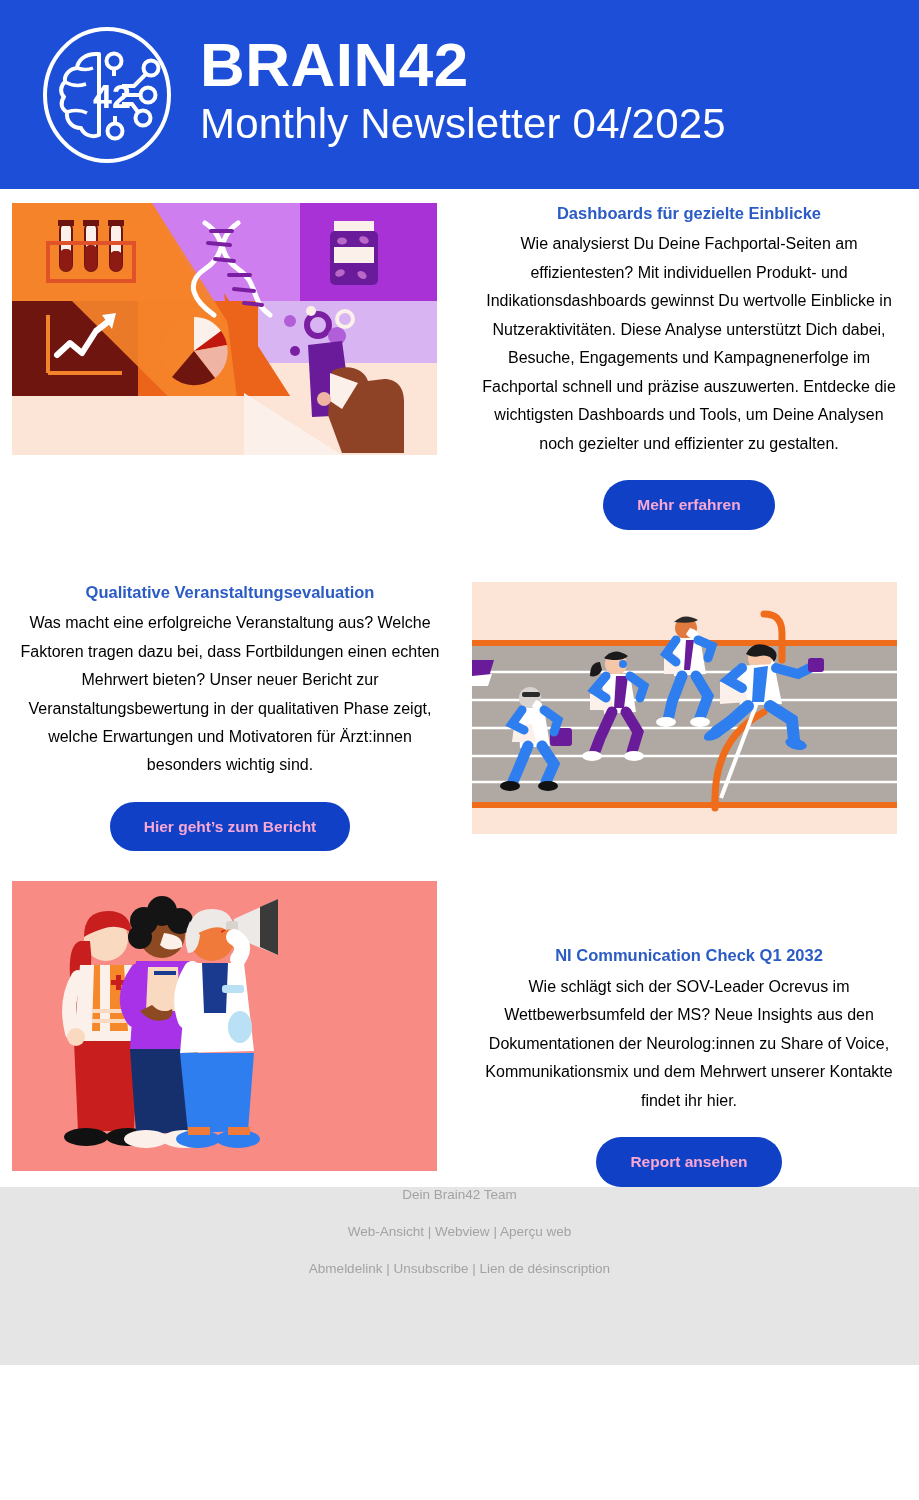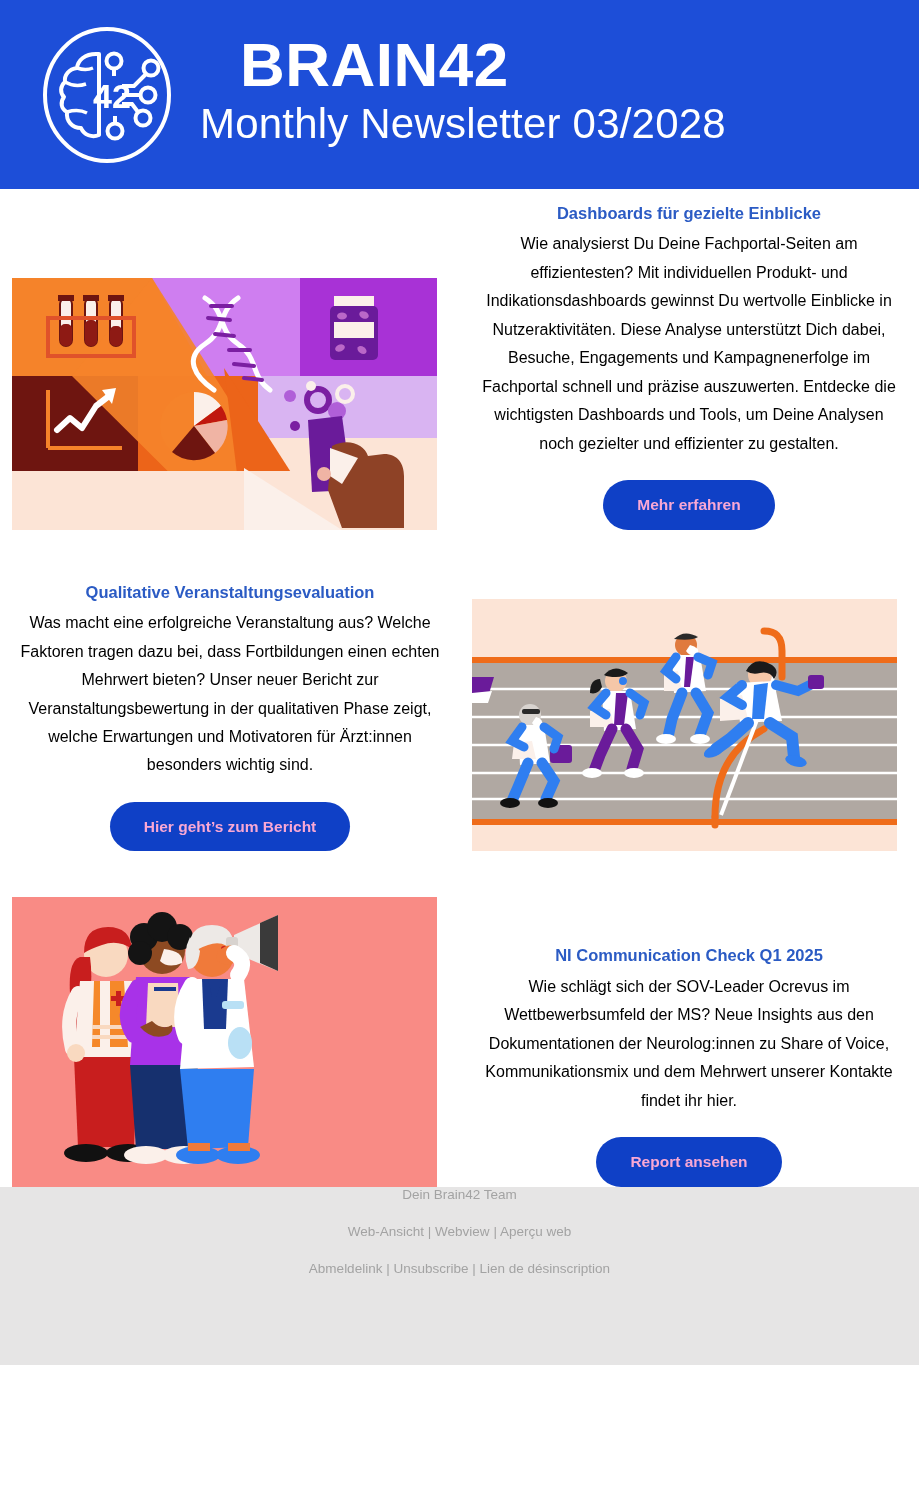--- a/index.html
+++ b/index.html
@@ -54,39 +54,38 @@
     flex-direction: column;
     justify-content: center;
     padding-bottom: 6px;
   }
   .brand-name {
     color: #ffffff;
     font-size: 62px;
     font-weight: bold;
     line-height: 0.98;
     letter-spacing: 0.5px;
-    margin-left: 40px;
   }
   .brand-sub {
     color: #ffffff;
     font-size: 42px;
     font-weight: 300;
     line-height: 1.15;
     margin-top: 4px;
     letter-spacing: 0.2px;
   }
 
   
   .content {
     background: #ffffff;
     padding: 0;
   }
   .article {
     display: flex;
-    align-items: flex-end;
+    align-items: flex-start;
     width: 770px;
     box-sizing: border-box;
   }
   .article.text-right { flex-direction: row; }
   .article.text-left  { flex-direction: row; }
 
   .col-img {
     width: 459px;
     flex: 0 0 459px;
     box-sizing: border-box;
@@ -188,21 +187,21 @@
         <polyline points="86,80 96,80 102,88" fill="none" stroke="#ffffff" stroke-width="4"></polyline>
         <circle cx="107" cy="94" r="7.5" fill="none" stroke="#ffffff" stroke-width="4"></circle>
         <line x1="78" y1="52" x2="78" y2="44" stroke="#ffffff" stroke-width="4"></line>
         <circle cx="78" cy="37" r="7.5" fill="none" stroke="#ffffff" stroke-width="4"></circle>
         <line x1="79" y1="92" x2="79" y2="100" stroke="#ffffff" stroke-width="4"></line>
         <circle cx="79" cy="107" r="7.5" fill="none" stroke="#ffffff" stroke-width="4"></circle>
       </svg>
     </div>
     <div class="brand-block">
       <div class="brand-name">BRAIN42</div>
-      <div class="brand-sub">Monthly Newsletter 03/2028</div>
+      <div class="brand-sub">Monthly Newsletter 04/2025</div>
     </div>
   </div>
 
   <div class="content">
 
     <div class="article text-right" style="padding-top:14px;">
       <div class="col-img">
         <svg class="illus" viewBox="0 0 425 252" width="425" height="252">
           <rect width="425" height="252" fill="#fce4d6"></rect>
 
@@ -460,21 +459,21 @@
             <polygon points="222,38 266,18 266,74 222,56" fill="#ede9e6"></polygon>
             <polygon points="248,26 266,18 266,74 248,66" fill="#3a3a3a"></polygon>
             <rect x="214" y="40" width="12" height="16" rx="3" fill="#d8d3cf"></rect>
             <path d="M206 54 q12 -10 20 -2 q4 8 -4 14 q-12 4 -18 -4 Z" fill="#f07a3a"></path>
             <path d="M180 88 q-16 26 -6 52" fill="none" stroke="#ffffff" stroke-width="16" stroke-linecap="round"></path>
             <path d="M226 78 q10 -14 -4 -22" fill="none" stroke="#ffffff" stroke-width="16" stroke-linecap="round"></path>
           </g>
         </svg>
       </div>
       <div class="col-text" style="padding-top:64px;">
-        <h2 class="art-title">NI Communication Check Q1 2025</h2>
+        <h2 class="art-title">NI Communication Check Q1 2032</h2>
         <p class="art-body">Wie schlägt sich der SOV-Leader Ocrevus im Wettbewerbsumfeld der MS? Neue Insights aus den Dokumentationen der Neurolog:innen zu Share of Voice, Kommunikationsmix und dem Mehrwert unserer Kontakte findet ihr hier.</p>
         <div class="btn-wrap">
           <button class="btn">Report ansehen</button>
         </div>
       </div>
     </div>
 
   </div>
 
   <div class="footer">

